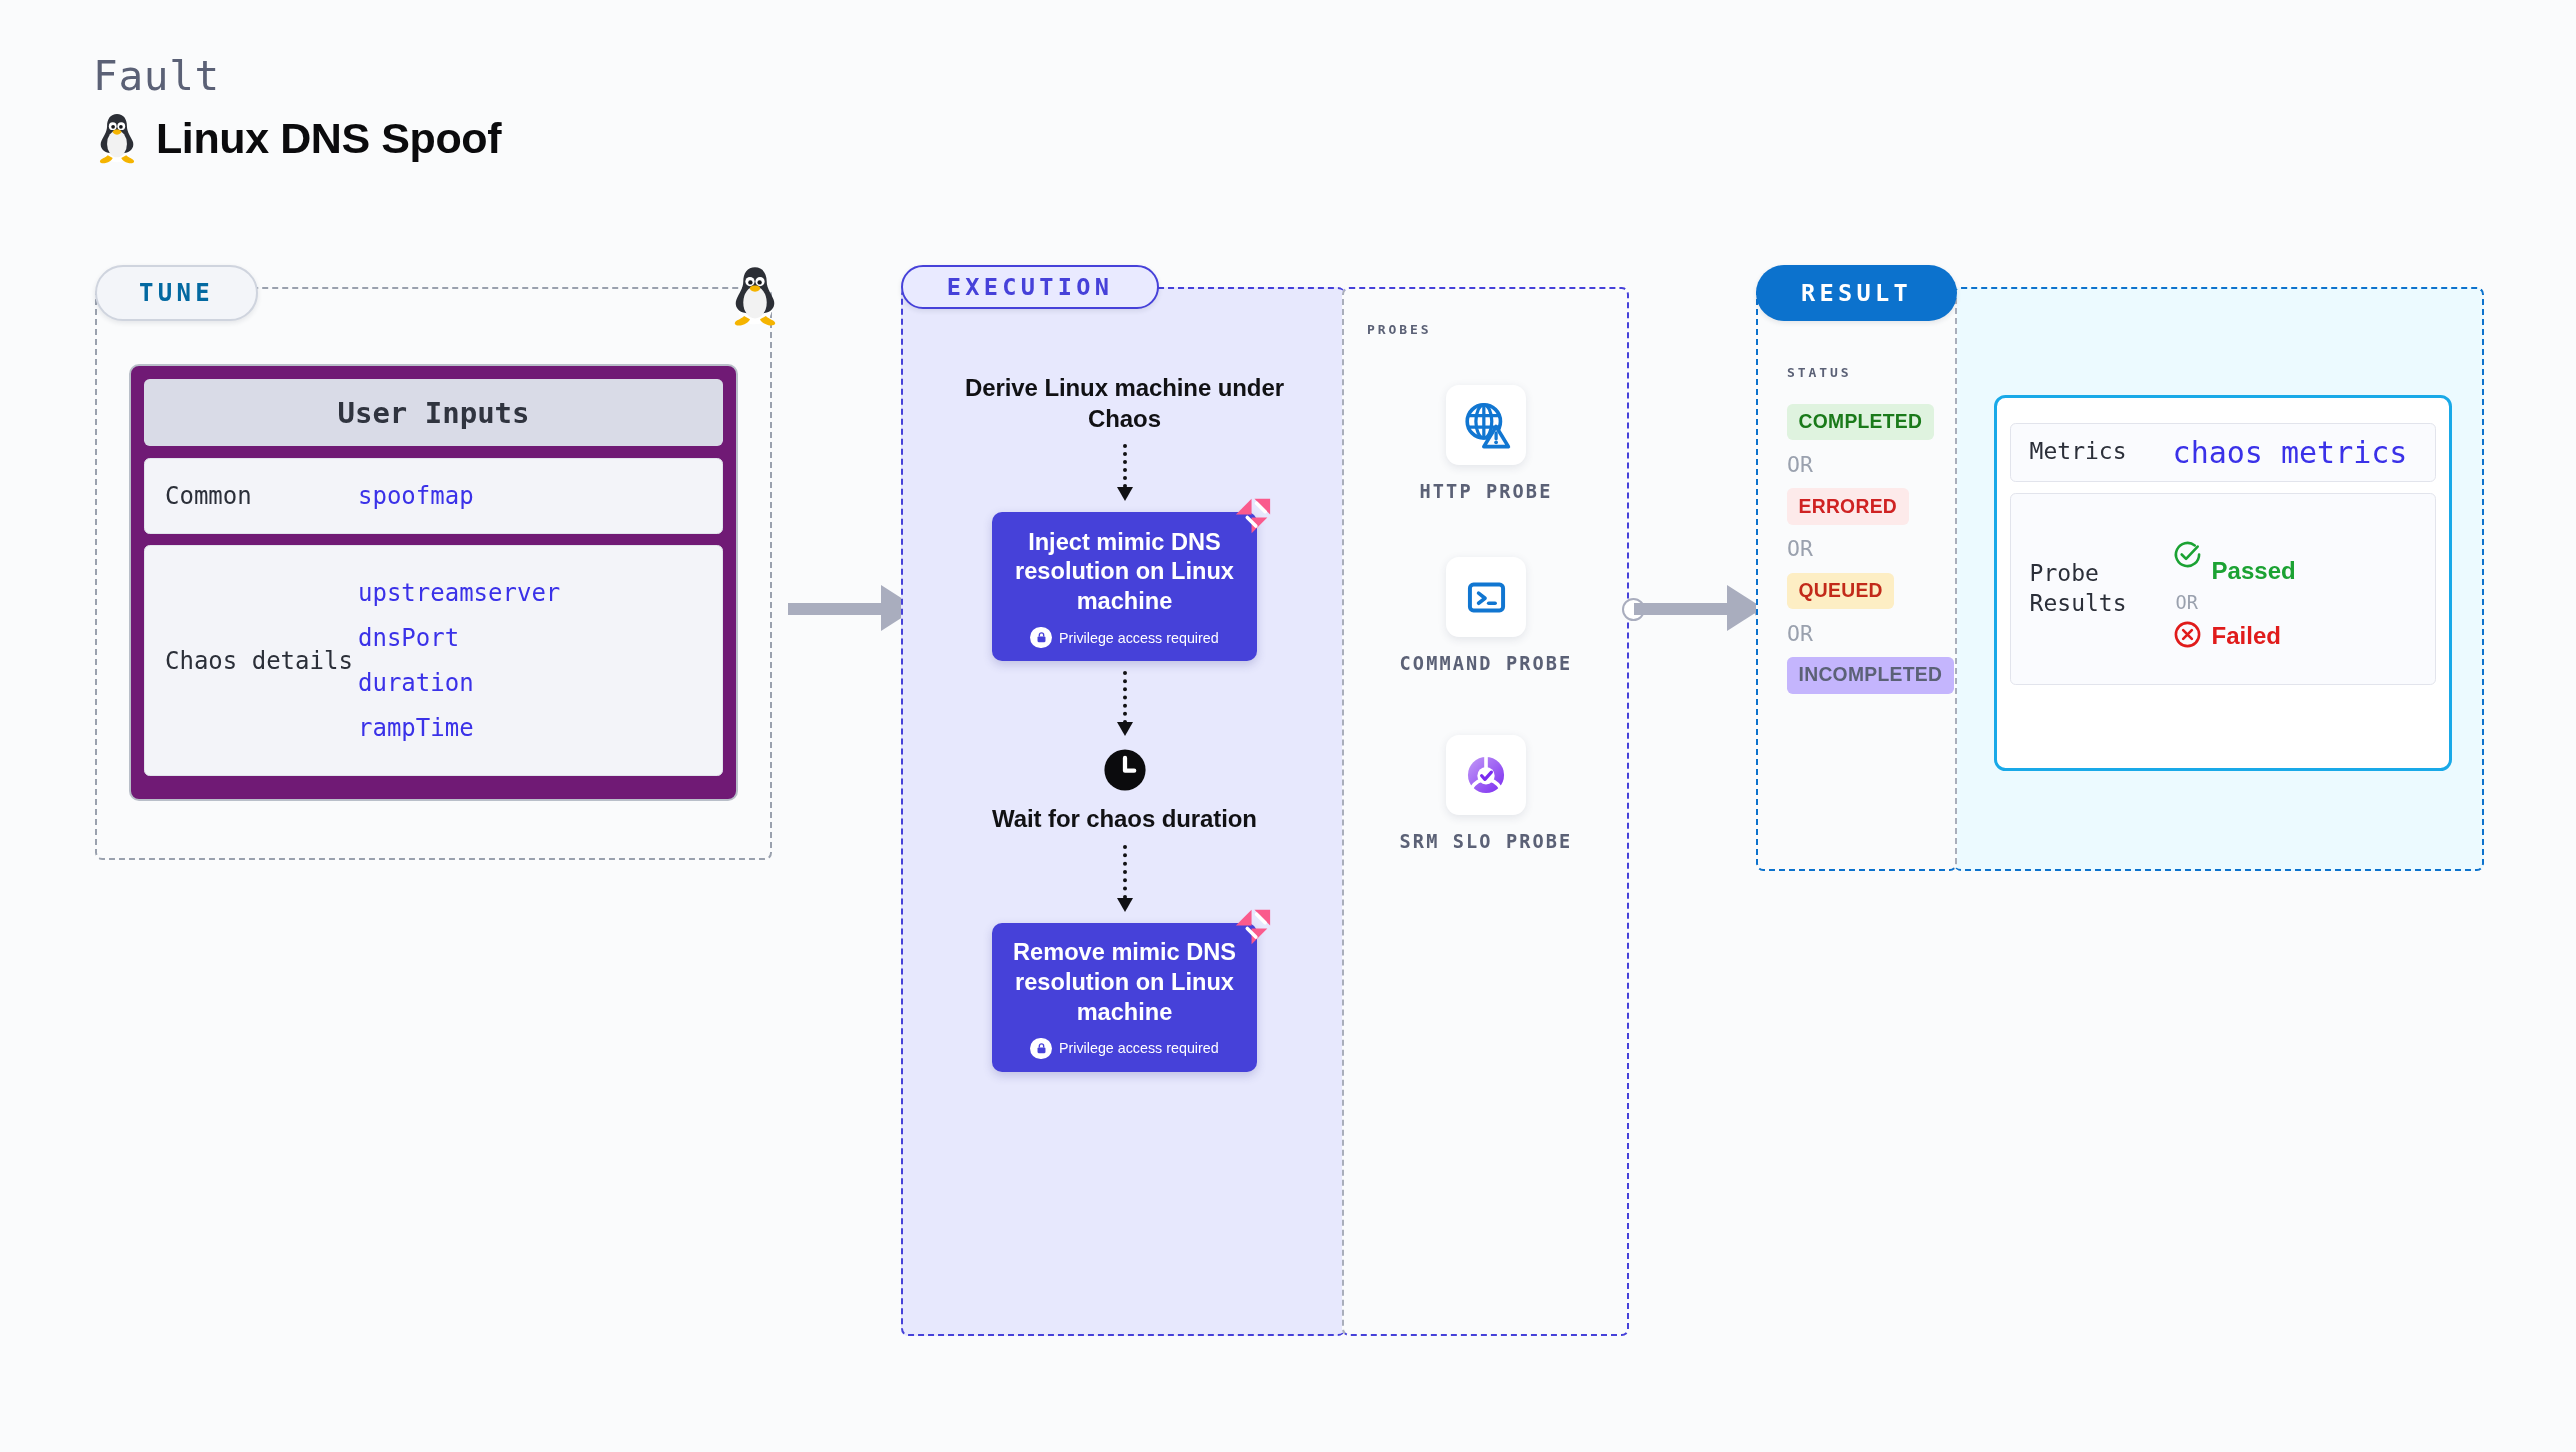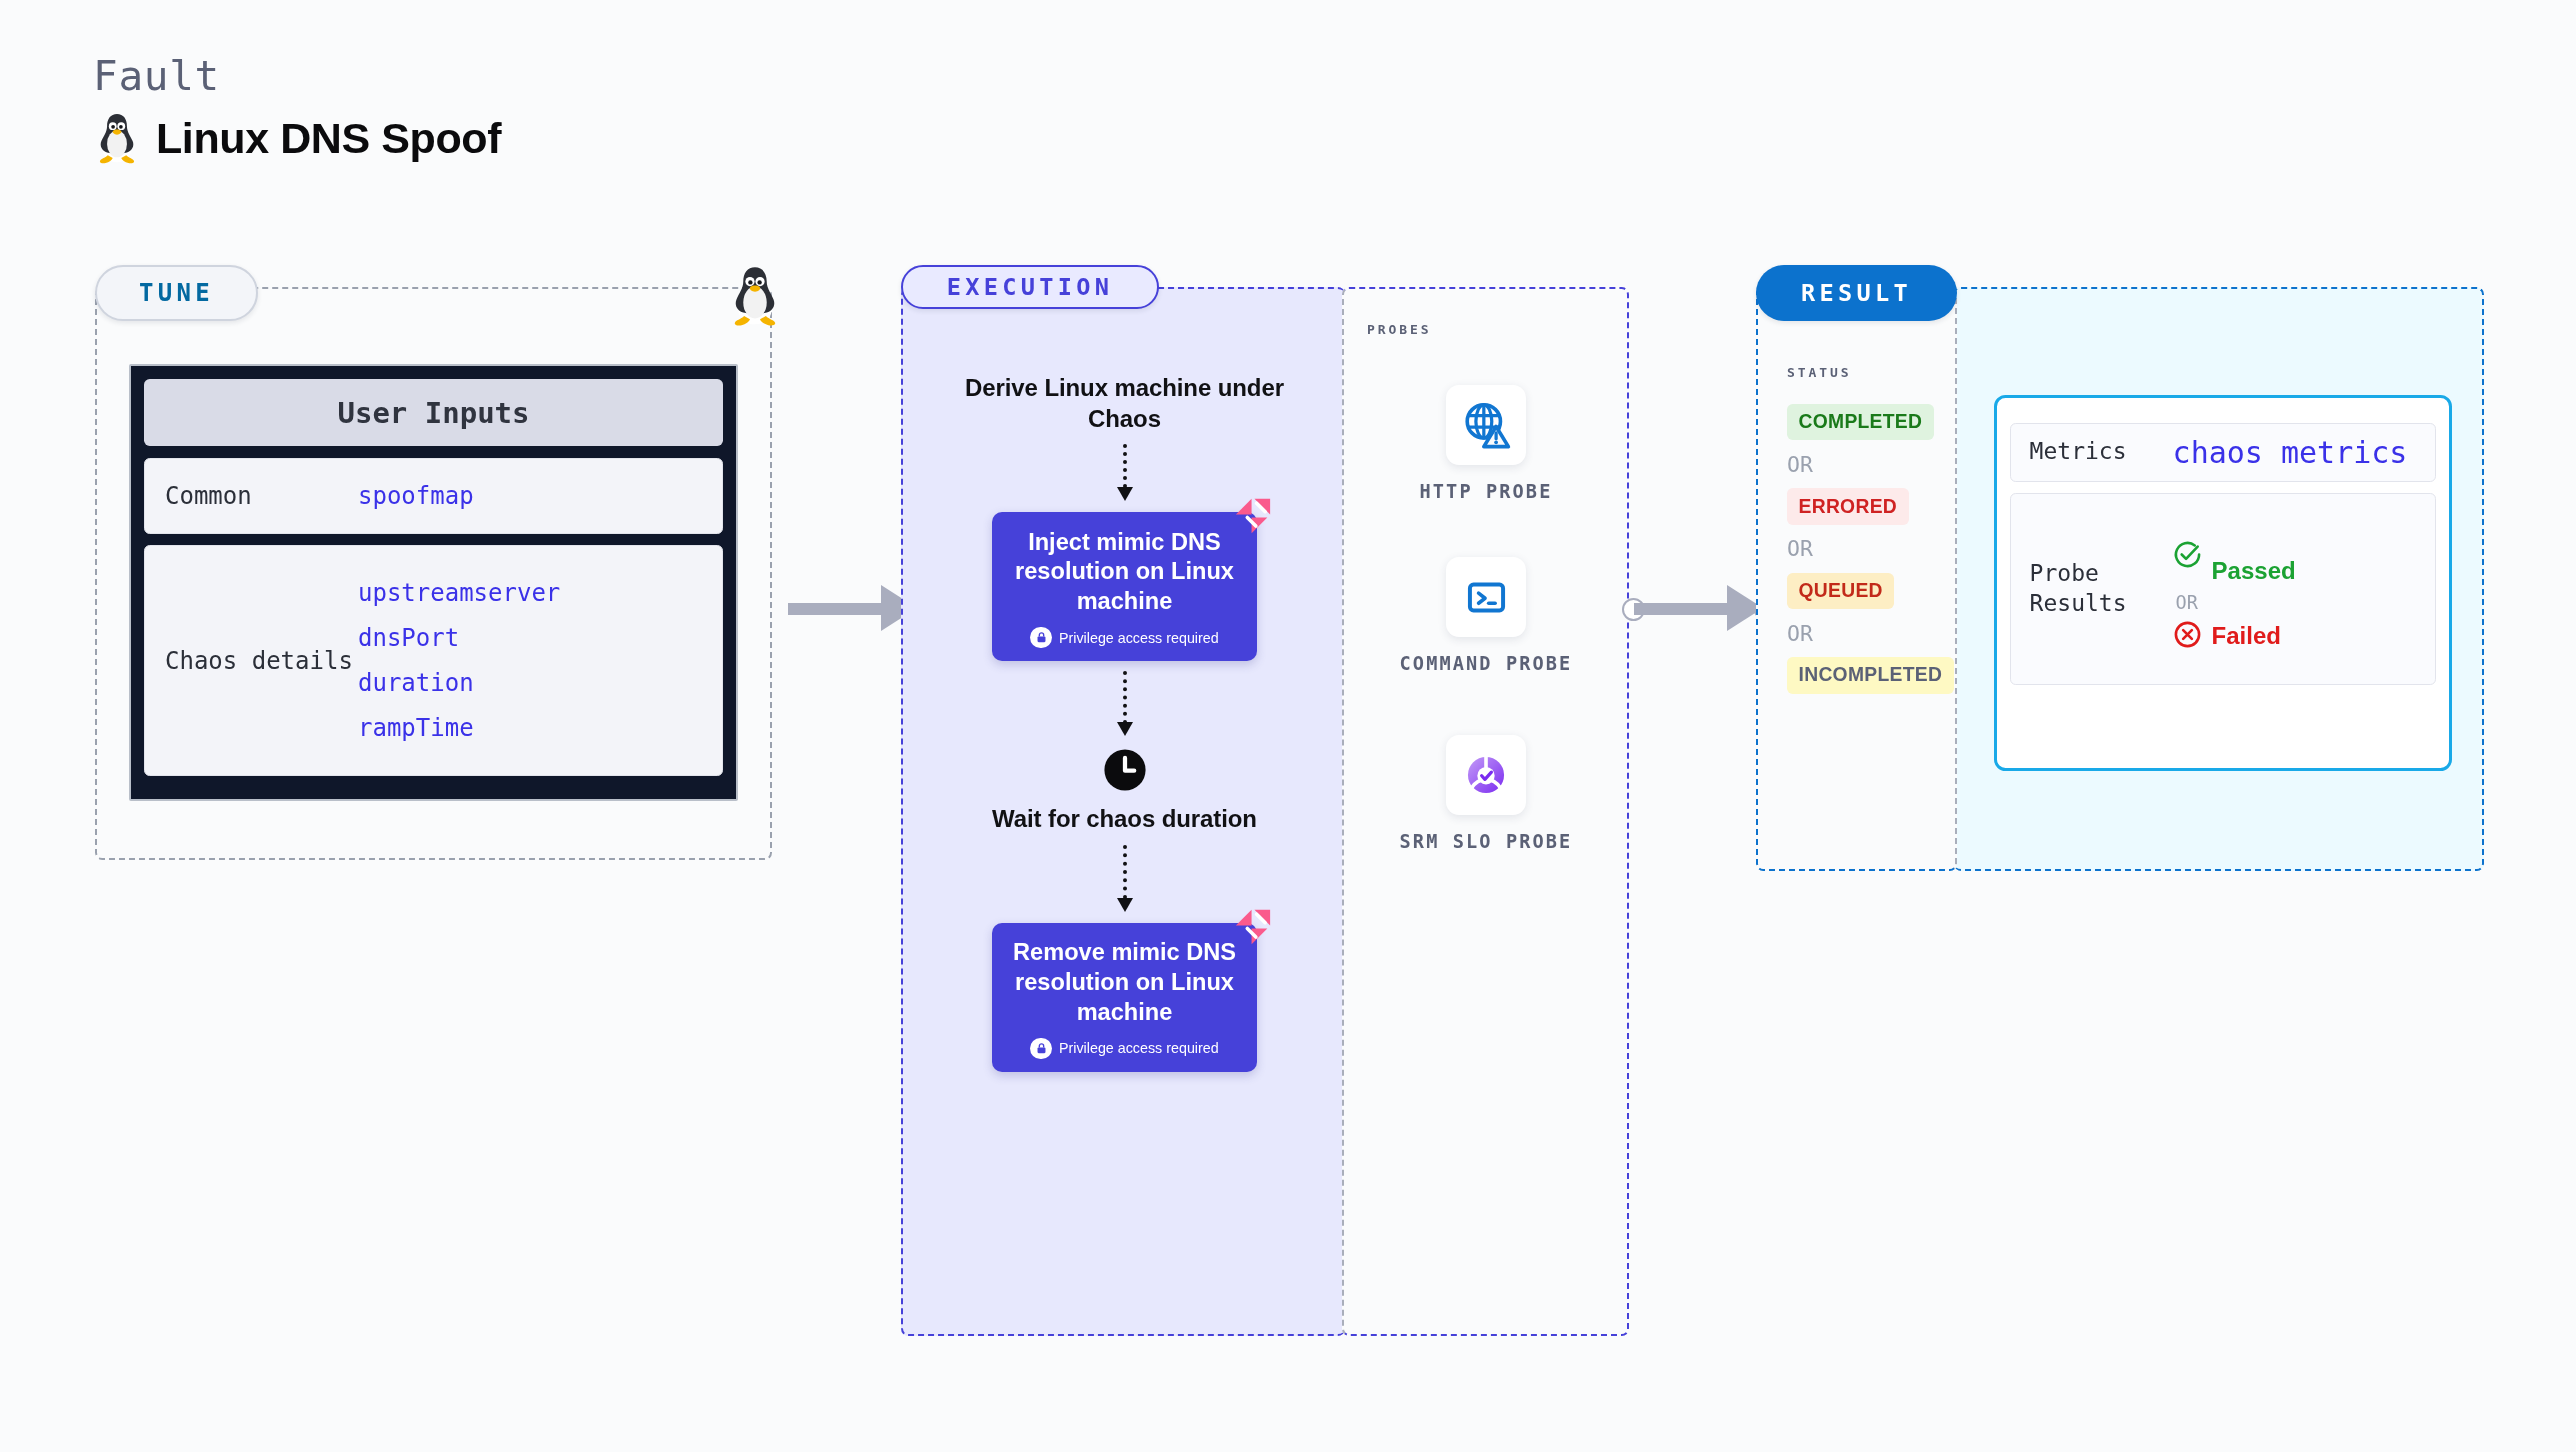--- a/index.html
+++ b/index.html
@@ -85,21 +85,21 @@
   .section-tag {
     position: absolute;
     font-family: "DejaVu Sans Mono", monospace;
     font-size: 13px; letter-spacing: 2.9px; color: #5b6176; font-weight: 600;
   }
 
   
   .inputs-card {
     position: absolute; left: 129px; top: 364px;
     width: 609px; height: 437px;
-    background: #0f172a; border: 2.1px solid #b9bfc9; border-radius: 2px;
+    background: #701a75; border: 2.1px solid #b9bfc9; border-radius: 10px;
     padding: 13px;
   }
   .inputs-head {
     height: 67px; background: #d9dbe7; border-radius: 5.7px;
     display: flex; align-items: center; justify-content: center;
     font-family: "DejaVu Sans Mono", monospace;
     font-size: 29px; color: #30343f; font-weight: 600;
   }
   .inputs-row {
     margin-top: 11.5px; background: #f3f4f9;
@@ -216,21 +216,21 @@
 
   
   .status-col { position: absolute; left: 1787px; top: 365px; width: 150px; }
   .status-chip {
     display: inline-block; padding: 7.2px 11.5px; border-radius: 5.7px;
     font-size: 19.3px; font-weight: 700; letter-spacing: 0.3px;
   }
   .chip-completed   { background: #dff3df; color: #1a7a1a; }
   .chip-errored     { background: #fdeaea; color: #cf2222; }
   .chip-queued      { background: #fdeec4; color: #c22a1a; }
-  .chip-incompleted { background: #fef9c3; color: #5b6176; }
+  .chip-incompleted { background: #c4b5fd; color: #5b6176; }
   .or-text {
     font-family: "DejaVu Sans Mono", monospace;
     font-size: 21.5px; color: #9aa1ae; margin: 11.5px 0;
   }
 
   
   .output-card {
     position: absolute; left: 1994px; top: 395px;
     width: 458px; height: 376px;
     background: #ffffff; border: 3.6px solid #19a9e8; border-radius: 11.5px;

